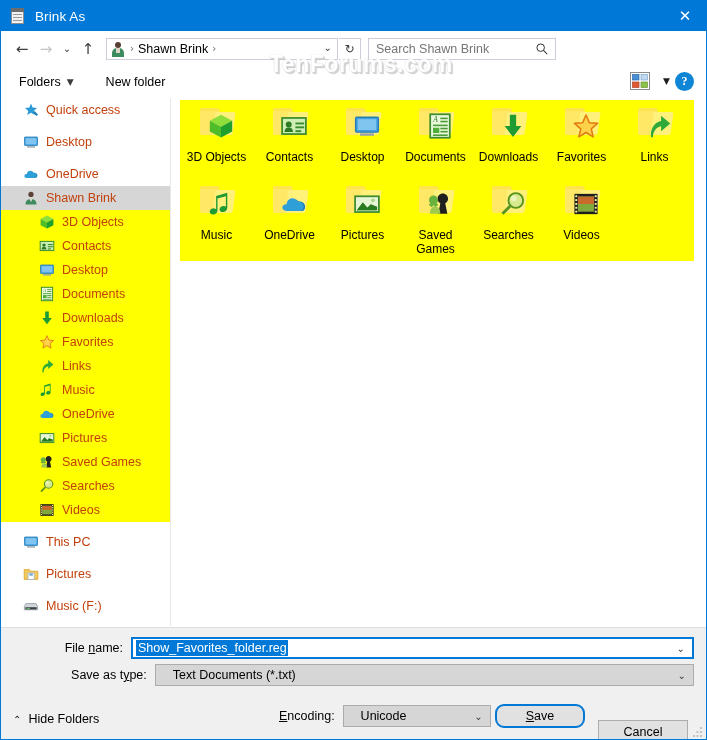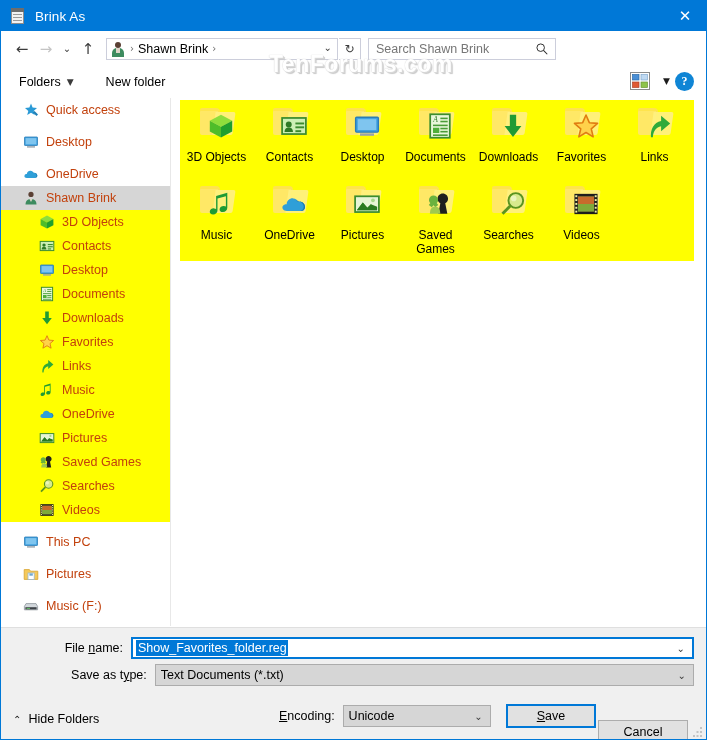--- a/index.html
+++ b/index.html
@@ -407,21 +407,21 @@
     align-items: center;
     background: #ffffff;
     border: 1px solid #7a7a7a;
     height: 22px;
   }
   .combo.focused { border: 2px solid #0078d7; }
   .combo.grey { background: #d6d6d6; border: 1px solid #acacac; }
   .combo-text {
     font-size: 12.5px;
     color: #000000;
-    margin-left: 5px;
+    margin-left: 17px;
     white-space: nowrap;
   }
   .combo-text.selected-text {
     background: #0078d7;
     color: #ffffff;
     padding: 1px 1px 1px 2px;
     margin-left: 3px;
   }
   .combo-caret {
     position: absolute;
@@ -954,21 +954,21 @@
     </div>
 
     <div class="form-row" style="left:278px; top:77px;">
       <div class="form-label"><span class="u">E</span>ncoding:</div>
       <div class="combo grey" style="width:148px; margin-left:8px;">
         <span class="combo-text">Unicode</span>
         <span class="combo-caret">⌄</span>
       </div>
     </div>
 
-    <div class="push-btn default" style="position:absolute; left:505px; top:76px; width:90px;">
+    <div class="push-btn default" style="position:absolute; left:494px; top:76px; width:90px;border-radius:9px;">
       <span><span class="u">S</span>ave</span>
     </div>
     <div class="push-btn" style="position:absolute; left:597px; top:76px; width:90px;margin-top:16px;">Cancel</div>
 
     <svg class="grip" viewBox="0 0 10 10">
       <rect x="7" y="0" width="2" height="2" fill="#8f8f8f"></rect>
       <rect x="7" y="4" width="2" height="2" fill="#8f8f8f"></rect>
       <rect x="3.5" y="4" width="2" height="2" fill="#8f8f8f"></rect>
       <rect x="7" y="8" width="2" height="2" fill="#8f8f8f"></rect>
       <rect x="3.5" y="8" width="2" height="2" fill="#8f8f8f"></rect>

